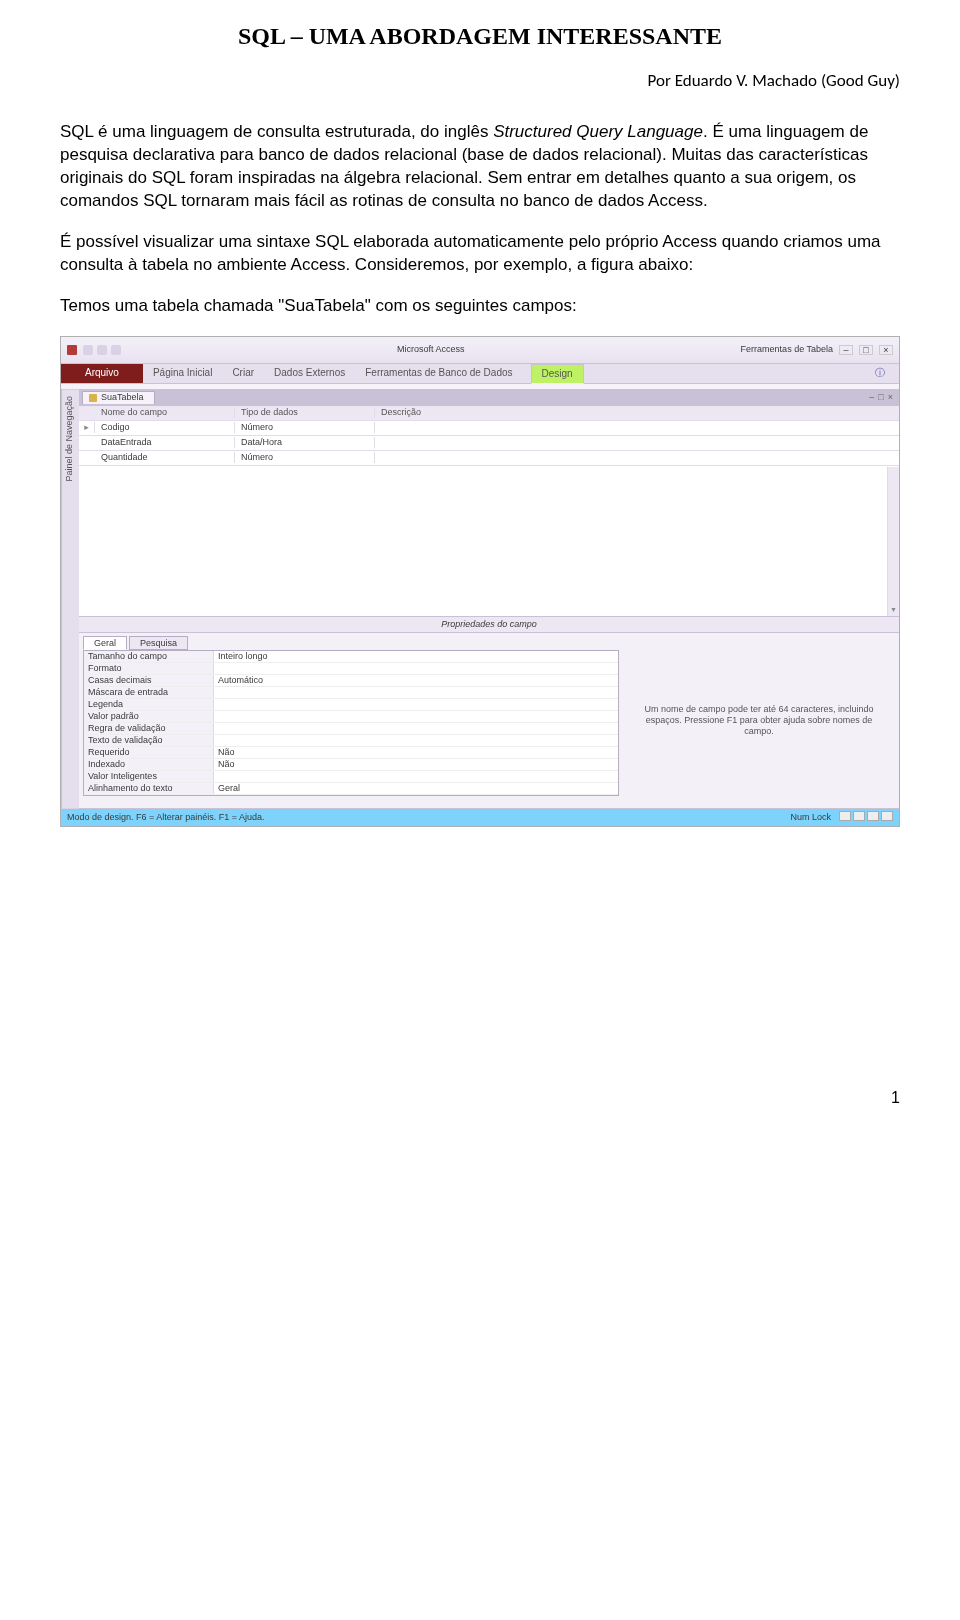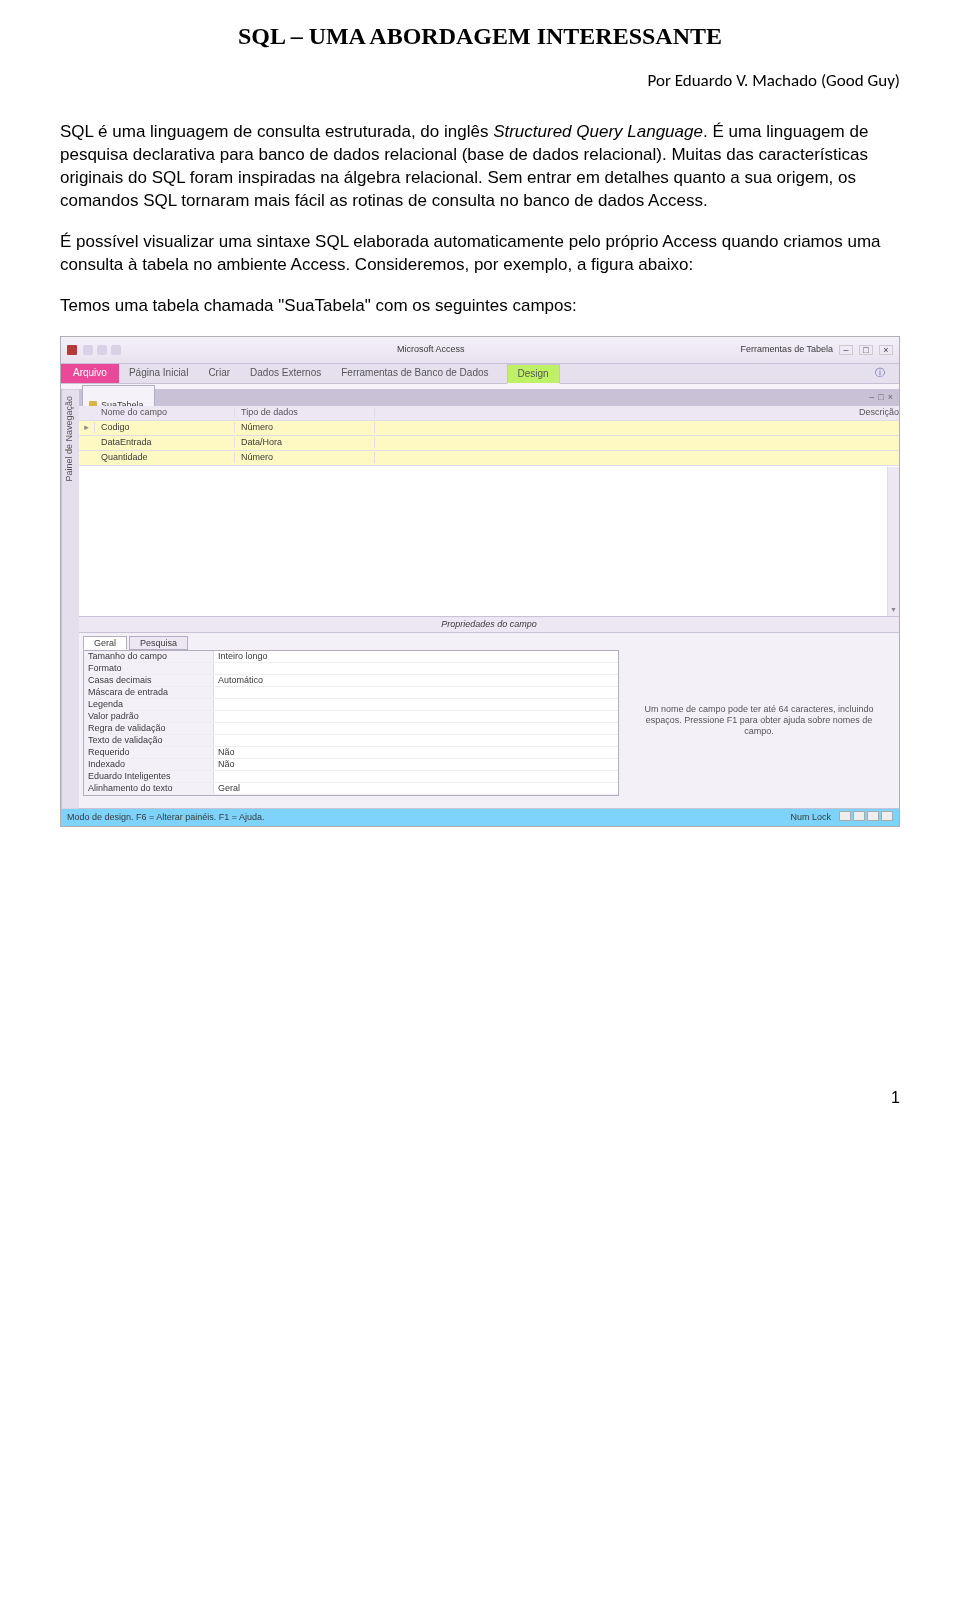--- a/index.html
+++ b/index.html
@@ -60,23 +60,23 @@
   .ribbon-tabs {
     display: flex;
     align-items: stretch;
     background: #e6e0ee;
     height: 20px;
     font-size: 10px;
     border-bottom: 1px solid #c9c2d6;
     padding-right: 8px;
   }
   .ribbon-tabs .file-tab {
-    background: #ec4899;
+    background: #7f1d1d;
     color: #fff;
-    padding: 3px 12px;
+    padding: 3px 24px;
   }
   .ribbon-tabs .tab {
     padding: 3px 10px;
     color: #555;
   }
   .ribbon-tabs .context-group {
     margin-left: 8px;
     display: flex;
     align-items: center;
   }
@@ -130,52 +130,52 @@
     background: #c9c2d6;
     align-items: center;
     padding-left: 3px;
     height: 16px;
     gap: 4px;
   }
   .doc-tab {
     background: #f6f2fa;
     border: 1px solid #b5aec2;
     border-bottom: none;
-    padding: 14px 10px 1px 6px;
+    padding: 0 10px 1px 6px;
     font-size: 9px;
     display: flex;
     align-items: center;
     gap: 4px;
   }
   .doc-tab .dicon { width:8px; height:8px; background:#d9b24a; border-radius:1px; }
   .win-controls { margin-left: auto; display:flex; gap:4px; padding-right:6px; font-size:9px; color:#666;}
 
   .design-grid {
-    background: #fef9c3;
+    background: #ffffff;
     flex: 1;
     display: flex;
     flex-direction: column;
   }
   .grid-header, .grid-row {
     display: flex;
     border-bottom: 1px solid #e0dce8;
     height: 15px;
     align-items: center;
     font-size: 9px;
   }
   .grid-header {
     background: #ece7f3;
     font-weight: normal;
     color: #555;
   }
   .selector { width: 16px; border-right: 1px solid #e0dce8; text-align:center; color:#888; }
   .col-name { width: 140px; padding-left:6px; border-right:1px solid #e0dce8; }
   .col-type { width: 140px; padding-left:6px; border-right:1px solid #e0dce8; }
   .col-desc { flex:1; padding-left:6px; text-align:center; }
-  .grid-header .col-desc { text-align:right; }
+  .grid-header .col-desc { text-align:left; }
   .grid-row .col-desc { text-align:left; }
   .grid-empty { flex:1; background:#fff; border-top:1px solid #fff; min-height:150px; position:relative;}
   .grid-empty .vbar { position:absolute; right:0; top:0; bottom:0; width:12px; background:#ece7f3; border-left:1px solid #ddd;}
   .grid-empty .vbar::after{ content:"▼"; position:absolute; bottom:2px; left:2px; font-size:7px; color:#888;}
 
   .props-label {
     text-align: center;
     background: #ece7f3;
     font-size: 9px;
     padding: 2px;
@@ -372,21 +372,21 @@
                 </div>
               <div class="prop-row">
                   <div class="prop-k">Requerido</div>
                   <div class="prop-v">Não</div>
                 </div>
               <div class="prop-row">
                   <div class="prop-k">Indexado</div>
                   <div class="prop-v">Não</div>
                 </div>
               <div class="prop-row">
-                  <div class="prop-k">Eduardo Inteligentes</div>
+                  <div class="prop-k">Valor Inteligentes</div>
                   <div class="prop-v"></div>
                 </div>
               <div class="prop-row">
                   <div class="prop-k">Alinhamento do texto</div>
                   <div class="prop-v">Geral</div>
                 </div>
             </div>
           </div>
           <div class="props-right">Um nome de campo pode ter até 64 caracteres, incluindo espaços. Pressione F1 para obter ajuda sobre nomes de campo.</div>
         </div>

